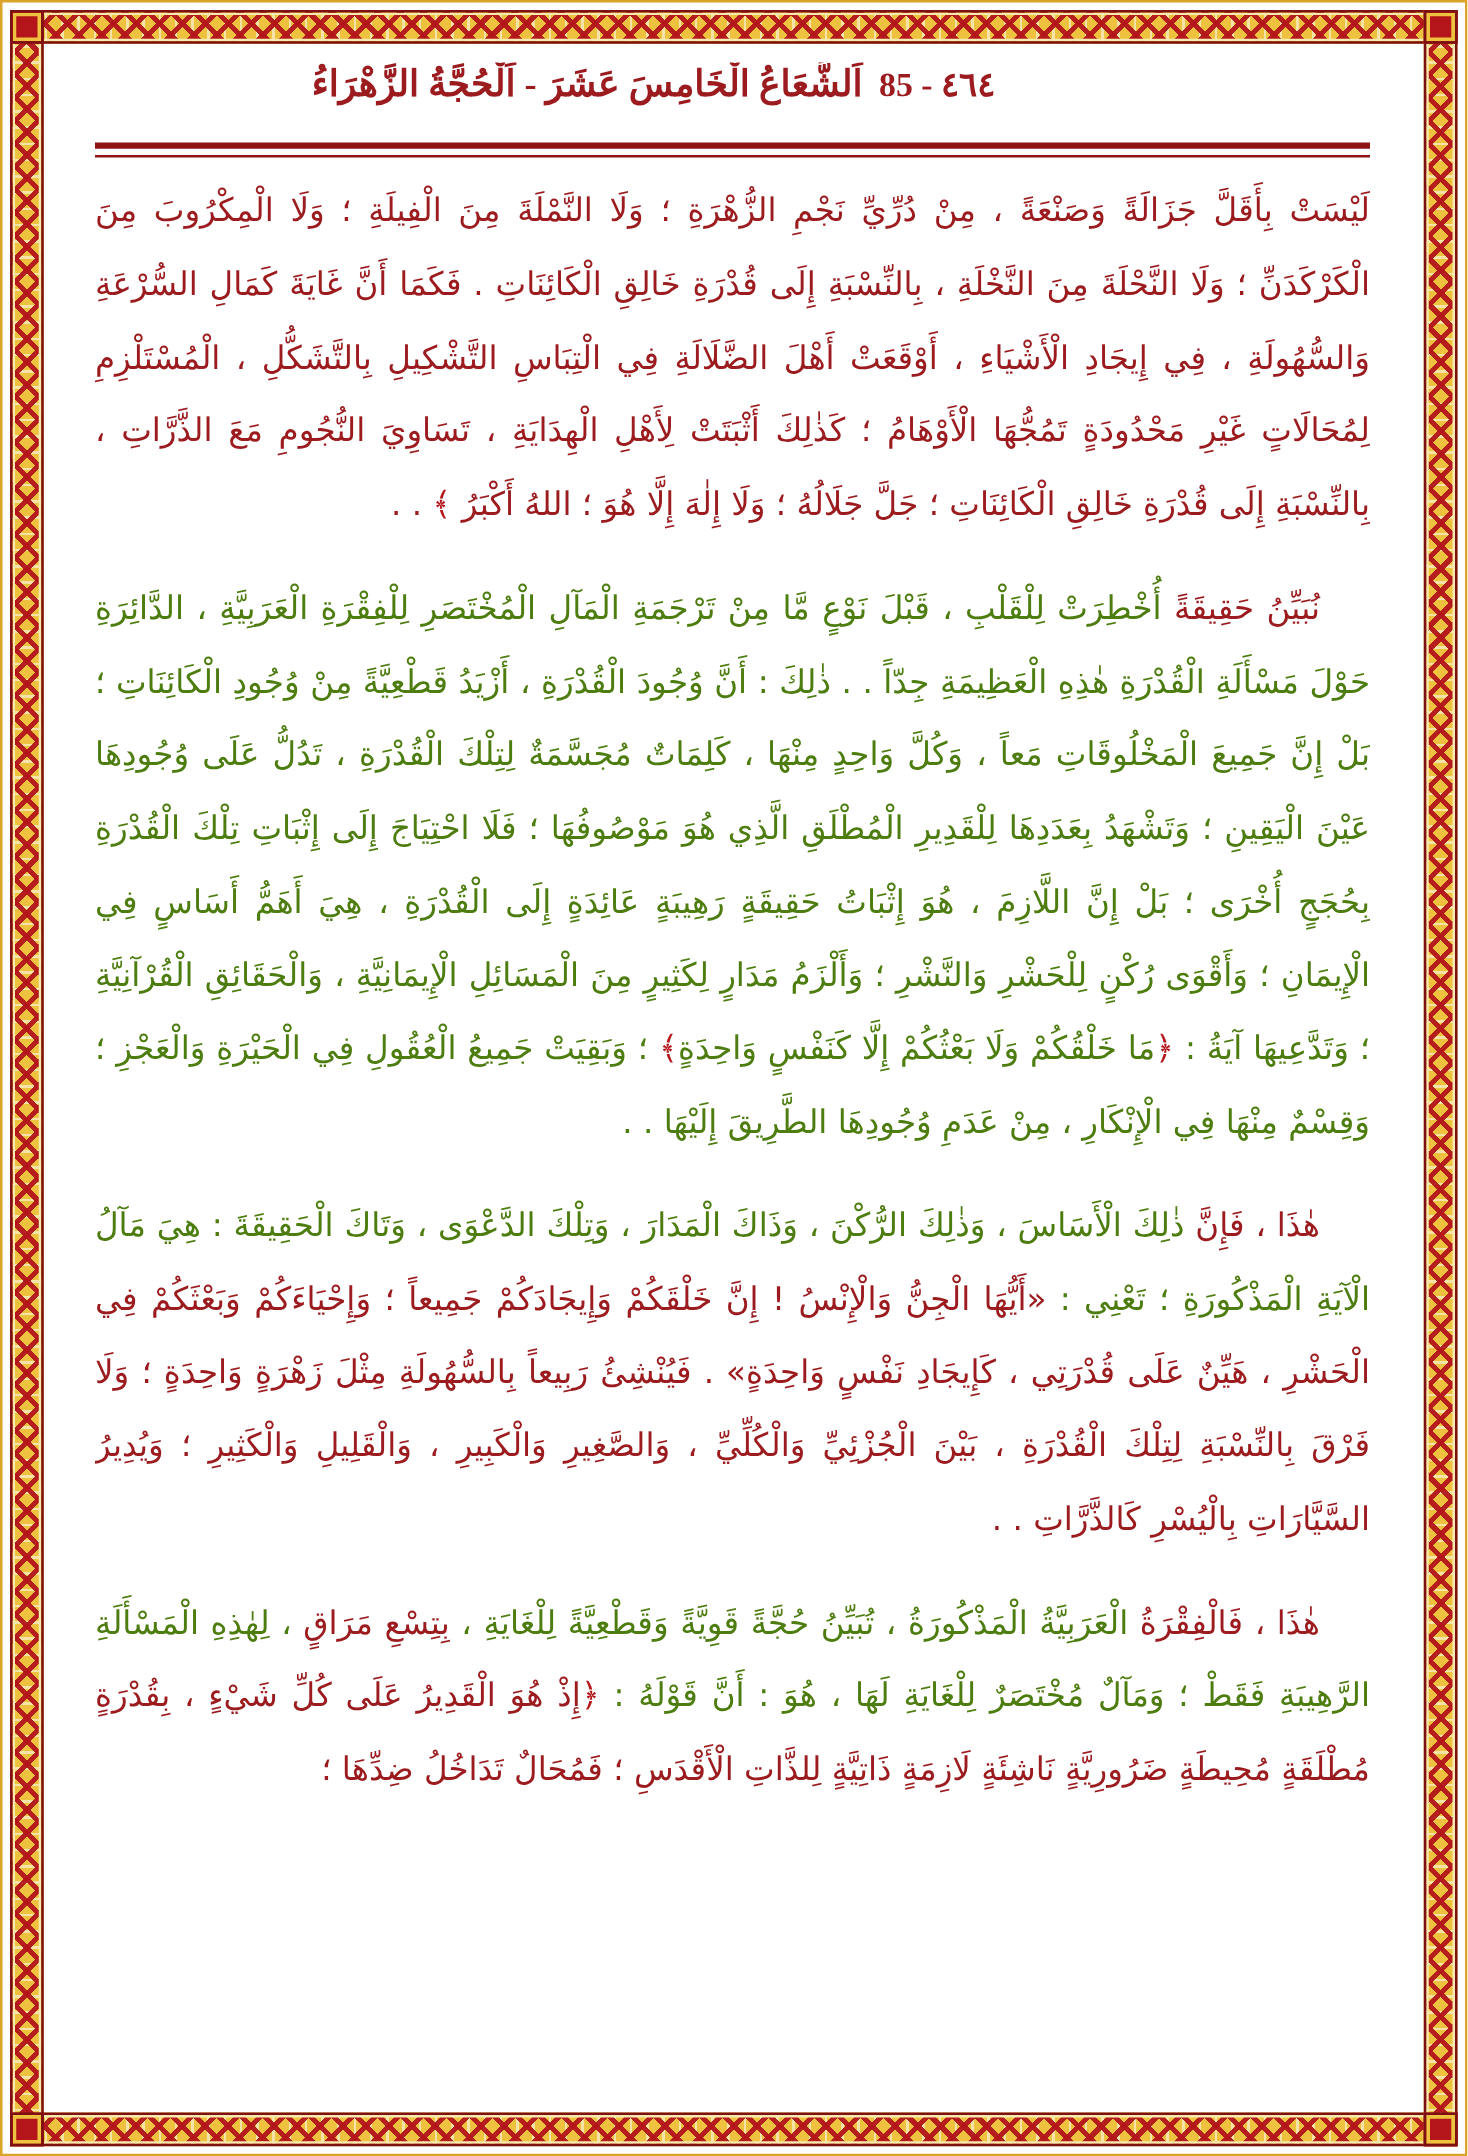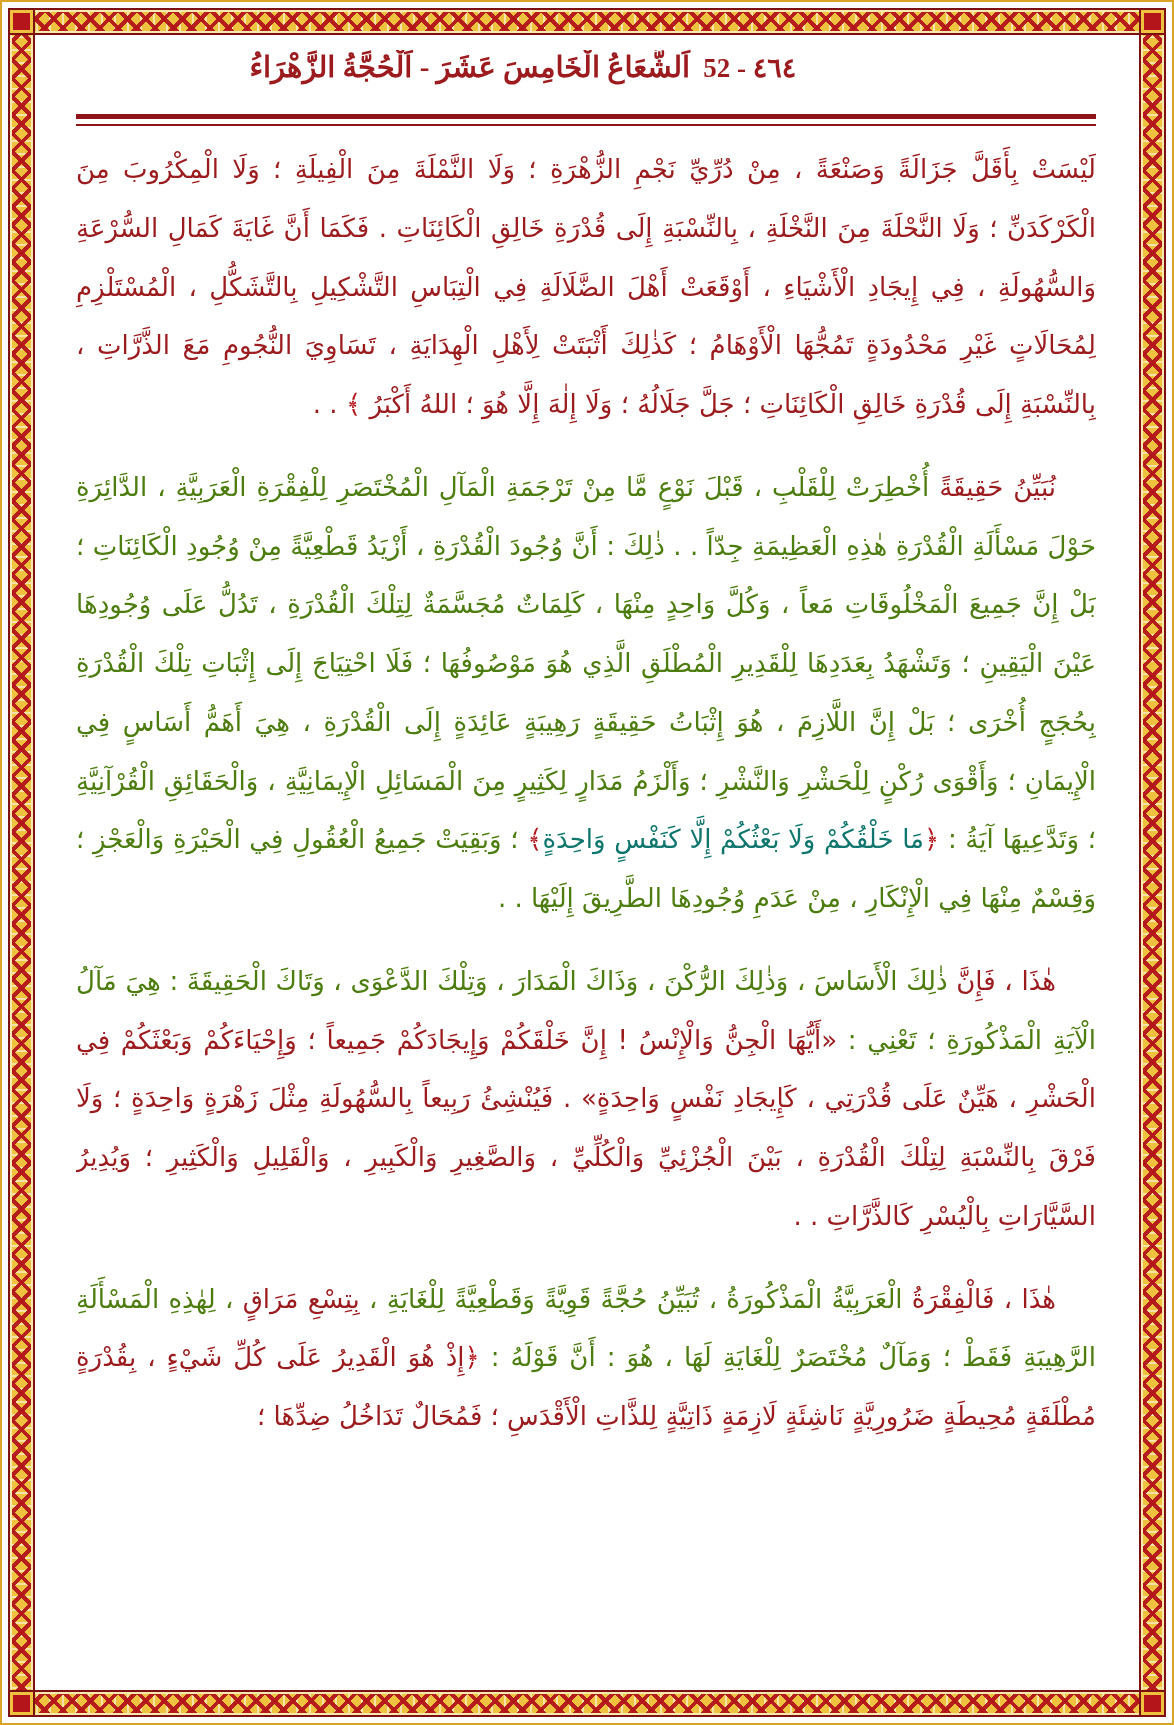--- a/index.html
+++ b/index.html
@@ -97,41 +97,41 @@
     margin: 0 0 24px 0;
     font-size: 26px;
     font-weight: normal;
     line-height: 2.26;
     text-align: justify;
     color: #111111;
   }
   .para.indent { text-indent: 40px; }
   .t-red   { color: #9b1b1e; }
   .t-black { color: #4d7c0f; }
-  .t-blue  { color: #0f766e; }
+  .t-blue  { color: #4d7c0f; }
   .t-orn   { color: #b3151a; }
 </style>
 </head>
 <body>
 
 <div class="page">
 
   <div class="edge edge-h edge-top"></div>
   <div class="edge edge-h edge-bottom"></div>
   <div class="edge edge-v edge-left"></div>
   <div class="edge edge-v edge-right"></div>
   <div class="corner corner-tl"></div>
   <div class="corner corner-tr"></div>
   <div class="corner corner-bl"></div>
   <div class="corner corner-br"></div>
 
   <div class="content">
     <div class="header">
       <h1 class="header-title">اَلشُّعَاعُ الْخَامِسَ عَشَرَ - اَلْحُجَّةُ الزَّهْرَاءُ</h1>
-      <span class="header-num">52 - ٤٦٤</span>
+      <span class="header-num">85 - ٤٦٤</span>
     </div>
     <div class="header-rule"></div>
     <section class="body-text" id="paragraphs">
         <p class="para"><span class="t-red">لَيْسَتْ بِأَقَلَّ جَزَالَةً وَصَنْعَةً ، مِنْ دُرِّيِّ نَجْمِ الزُّهْرَةِ ؛ وَلَا النَّمْلَةَ مِنَ الْفِيلَةِ ؛ وَلَا الْمِكْرُوبَ مِنَ الْكَرْكَدَنِّ ؛ وَلَا النَّحْلَةَ مِنَ النَّخْلَةِ ، بِالنِّسْبَةِ إِلَى قُدْرَةِ خَالِقِ الْكَائِنَاتِ . فَكَمَا أَنَّ غَايَةَ كَمَالِ السُّرْعَةِ وَالسُّهُولَةِ ، فِي إِيجَادِ الْأَشْيَاءِ ، أَوْقَعَتْ أَهْلَ الضَّلَالَةِ فِي الْتِبَاسِ التَّشْكِيلِ بِالتَّشَكُّلِ ، الْمُسْتَلْزِمِ لِمُحَالَاتٍ غَيْرِ مَحْدُودَةٍ تَمُجُّهَا الْأَوْهَامُ ؛ كَذٰلِكَ أَثْبَتَتْ لِأَهْلِ الْهِدَايَةِ ، تَسَاوِيَ النُّجُومِ مَعَ الذَّرَّاتِ ، بِالنِّسْبَةِ إِلَى قُدْرَةِ خَالِقِ الْكَائِنَاتِ ؛ جَلَّ جَلَالُهُ ؛ وَلَا إِلٰهَ إِلَّا هُوَ ؛ اللهُ أَكْبَرُ </span><span class="t-orn">﴾</span><span class="t-red"> . .</span></p>
         <p class="para indent"><span class="t-red">نُبَيِّنُ حَقِيقَةً </span><span class="t-black">أُخْطِرَتْ لِلْقَلْبِ ، قَبْلَ نَوْعٍ مَّا مِنْ تَرْجَمَةِ الْمَآلِ الْمُخْتَصَرِ لِلْفِقْرَةِ الْعَرَبِيَّةِ ، الدَّائِرَةِ حَوْلَ مَسْأَلَةِ الْقُدْرَةِ هٰذِهِ الْعَظِيمَةِ جِدّاً . . ذٰلِكَ : أَنَّ وُجُودَ الْقُدْرَةِ ، أَزْيَدُ قَطْعِيَّةً مِنْ وُجُودِ الْكَائِنَاتِ ؛ بَلْ إِنَّ جَمِيعَ الْمَخْلُوقَاتِ مَعاً ، وَكُلَّ وَاحِدٍ مِنْهَا ، كَلِمَاتٌ مُجَسَّمَةٌ لِتِلْكَ الْقُدْرَةِ ، تَدُلُّ عَلَى وُجُودِهَا عَيْنَ الْيَقِينِ ؛ وَتَشْهَدُ بِعَدَدِهَا لِلْقَدِيرِ الْمُطْلَقِ الَّذِي هُوَ مَوْصُوفُهَا ؛ فَلَا احْتِيَاجَ إِلَى إِثْبَاتِ تِلْكَ الْقُدْرَةِ بِحُجَجٍ أُخْرَى ؛ بَلْ إِنَّ اللَّازِمَ ، هُوَ إِثْبَاتُ حَقِيقَةٍ رَهِيبَةٍ عَائِدَةٍ إِلَى الْقُدْرَةِ ، هِيَ أَهَمُّ أَسَاسٍ فِي الْإِيمَانِ ؛ وَأَقْوَى رُكْنٍ لِلْحَشْرِ وَالنَّشْرِ ؛ وَأَلْزَمُ مَدَارٍ لِكَثِيرٍ مِنَ الْمَسَائِلِ الْإِيمَانِيَّةِ ، وَالْحَقَائِقِ الْقُرْآنِيَّةِ ؛ وَتَدَّعِيهَا آيَةُ : </span><span class="t-orn">﴿</span><span class="t-blue">مَا خَلْقُكُمْ وَلَا بَعْثُكُمْ إِلَّا كَنَفْسٍ وَاحِدَةٍ</span><span class="t-orn">﴾</span><span class="t-black"> ؛ وَبَقِيَتْ جَمِيعُ الْعُقُولِ فِي الْحَيْرَةِ وَالْعَجْزِ ؛ وَقِسْمٌ مِنْهَا فِي الْإِنْكَارِ ، مِنْ عَدَمِ وُجُودِهَا الطَّرِيقَ إِلَيْهَا . .</span></p>
         <p class="para indent"><span class="t-red">هٰذَا ، فَإِنَّ </span><span class="t-black">ذٰلِكَ الْأَسَاسَ ، وَذٰلِكَ الرُّكْنَ ، وَذَاكَ الْمَدَارَ ، وَتِلْكَ الدَّعْوَى ، وَتَاكَ الْحَقِيقَةَ : هِيَ مَآلُ الْآيَةِ الْمَذْكُورَةِ ؛ تَعْنِي : </span><span class="t-red">«أَيُّهَا الْجِنُّ وَالْإِنْسُ ! إِنَّ خَلْقَكُمْ وَإِيجَادَكُمْ جَمِيعاً ؛ وَإِحْيَاءَكُمْ وَبَعْثَكُمْ فِي الْحَشْرِ ، هَيِّنٌ عَلَى قُدْرَتِي ، كَإِيجَادِ نَفْسٍ وَاحِدَةٍ» . فَيُنْشِئُ رَبِيعاً بِالسُّهُولَةِ مِثْلَ زَهْرَةٍ وَاحِدَةٍ ؛ وَلَا فَرْقَ بِالنِّسْبَةِ لِتِلْكَ الْقُدْرَةِ ، بَيْنَ الْجُزْئِيِّ وَالْكُلِّيِّ ، وَالصَّغِيرِ وَالْكَبِيرِ ، وَالْقَلِيلِ وَالْكَثِيرِ ؛ وَيُدِيرُ السَّيَّارَاتِ بِالْيُسْرِ كَالذَّرَّاتِ . .</span></p>
         <p class="para indent"><span class="t-red">هٰذَا ، فَالْفِقْرَةُ </span><span class="t-black">الْعَرَبِيَّةُ الْمَذْكُورَةُ ، تُبَيِّنُ حُجَّةً قَوِيَّةً وَقَطْعِيَّةً لِلْغَايَةِ ، </span><span class="t-red">بِتِسْعِ مَرَاقٍ </span><span class="t-black">، لِهٰذِهِ الْمَسْأَلَةِ الرَّهِيبَةِ فَقَطْ ؛ وَمَآلٌ مُخْتَصَرٌ لِلْغَايَةِ لَهَا ، هُوَ : أَنَّ قَوْلَهُ : </span><span class="t-orn">﴿</span><span class="t-red">إِذْ هُوَ الْقَدِيرُ عَلَى كُلِّ شَيْءٍ ، بِقُدْرَةٍ مُطْلَقَةٍ مُحِيطَةٍ ضَرُورِيَّةٍ نَاشِئَةٍ لَازِمَةٍ ذَاتِيَّةٍ لِلذَّاتِ الْأَقْدَسِ ؛ فَمُحَالٌ تَدَاخُلُ ضِدِّهَا ؛</span></p>
       </section>
   </div>
 </div>

